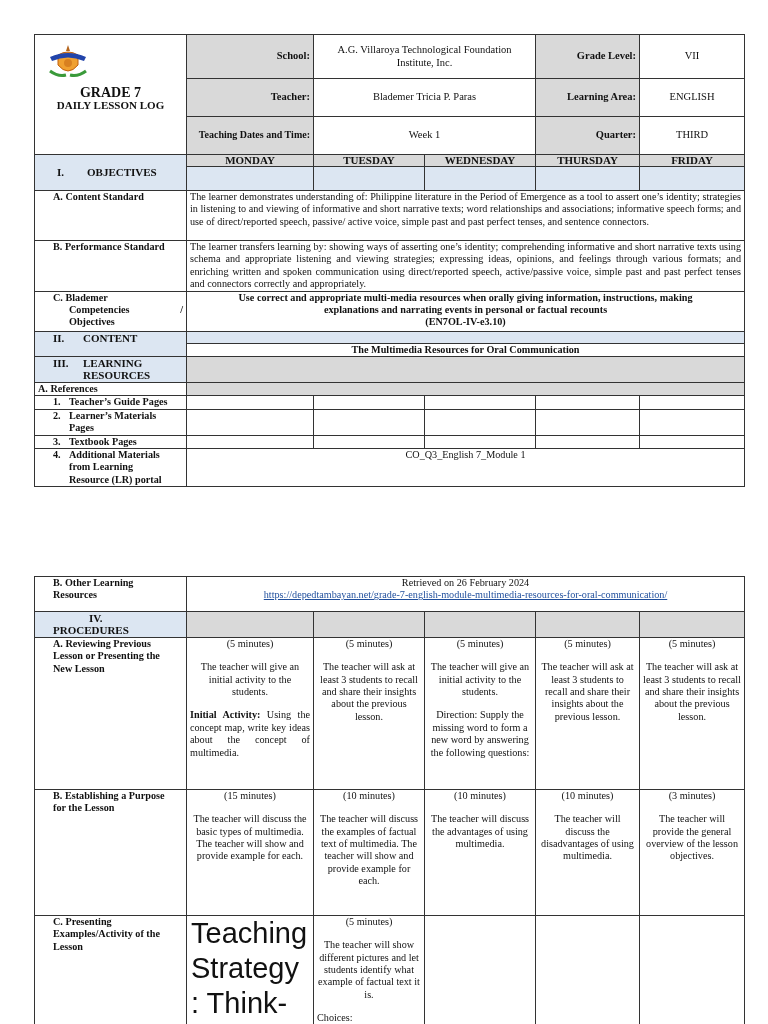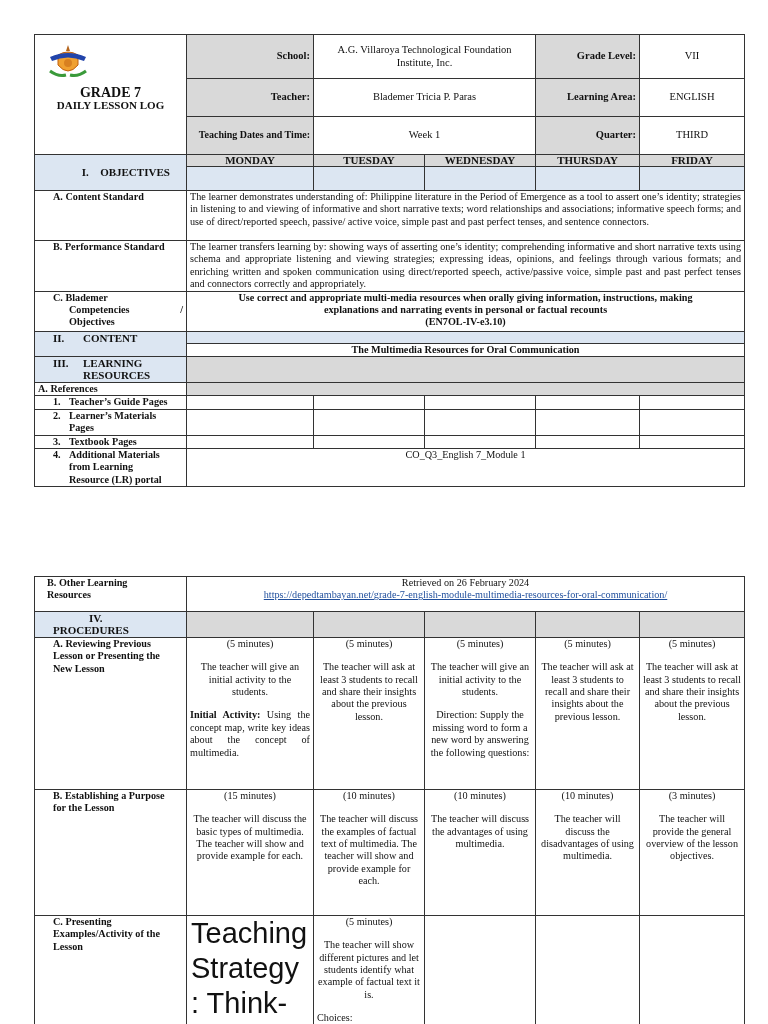--- a/index.html
+++ b/index.html
@@ -69,21 +69,21 @@
     <td class="c vm hdr">ENGLISH</td>
   </tr>
   <tr style="height:38px">
     <td class="gray r b vm hdr" style="font-size:10px;">Teaching Dates and Time:</td>
     <td colspan="2" class="c vm hdr">Week 1</td>
     <td class="gray r b vm hdr">Quarter:</td>
     <td class="c vm hdr">THIRD</td>
   </tr>
 
   <tr style="height:12px">
-    <td rowspan="2" class="blue vm secttl" style="padding-left:22px;text-align:center;">
+    <td rowspan="2" class="blue vm secttl" style="padding-left:22px;">
       <span style="display:inline-block;width:30px;">I.</span><span>OBJECTIVES</span>
     </td>
     <td class="gray day">MONDAY</td>
     <td class="gray day">TUESDAY</td>
     <td class="gray day">WEDNESDAY</td>
     <td class="gray day">THURSDAY</td>
     <td class="gray day">FRIDAY</td>
   </tr>
   <tr style="height:24px">
     <td class="blue"></td>
@@ -169,21 +169,21 @@
   <colgroup>
     <col style="width:152px">
       <col style="width:127px">
       <col style="width:111px">
       <col style="width:111px">
       <col style="width:104px">
       <col style="width:105px">
   </colgroup>
   <tbody>
       <tr style="height:35px">
-    <td class="lbl" style="padding-left:12px;"><span class="t" style="width:120px;">B.  Other Learning Resources</span></td>
+    <td class="lbl" style="padding-left:18px;"><span class="t" style="width:120px;">B.  Other Learning Resources</span></td>
     <td colspan="5" class="c">
       <div>Retrieved on 26 February 2024</div>
       <a class="link">https://depedtambayan.net/grade-7-english-module-multimedia-resources-for-oral-communication/</a>
     </td>
   </tr>
   <tr style="height:12px">
     <td class="blue secttl" style="padding-left:18px;">
       <span style="display:inline-block;width:30px;margin-left:36px;">IV.</span><span>PROCEDURES</span>
     </td>
     <td class="gray"></td>

